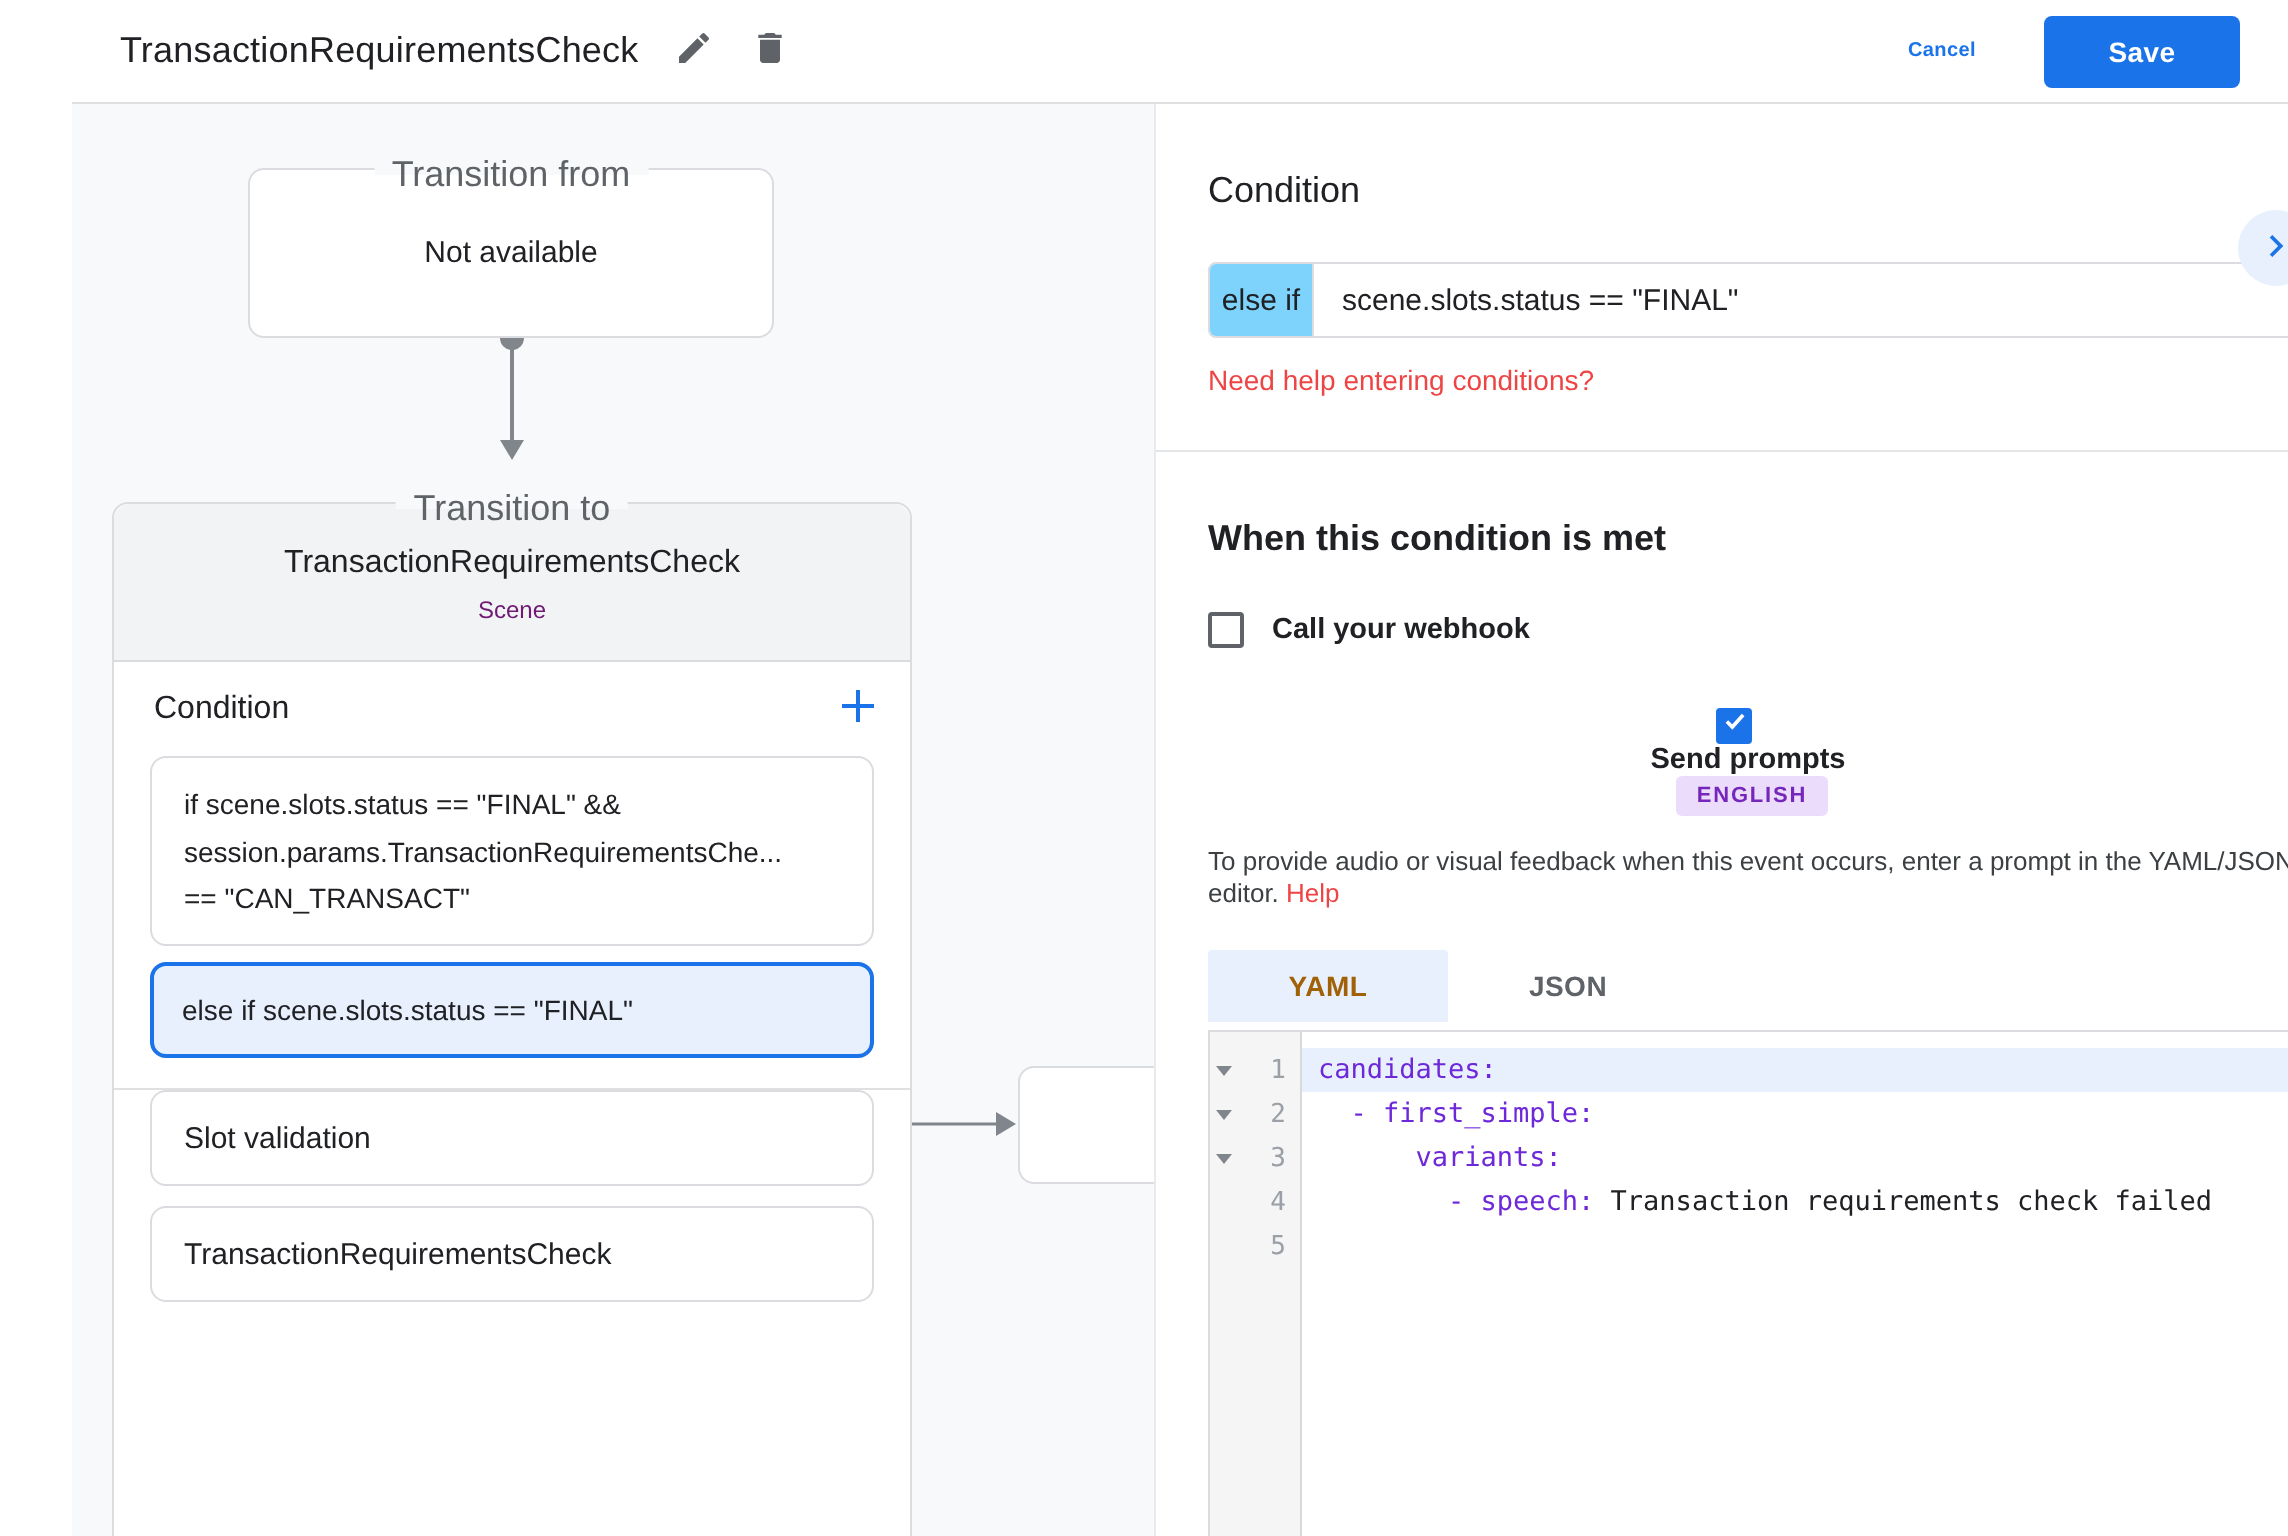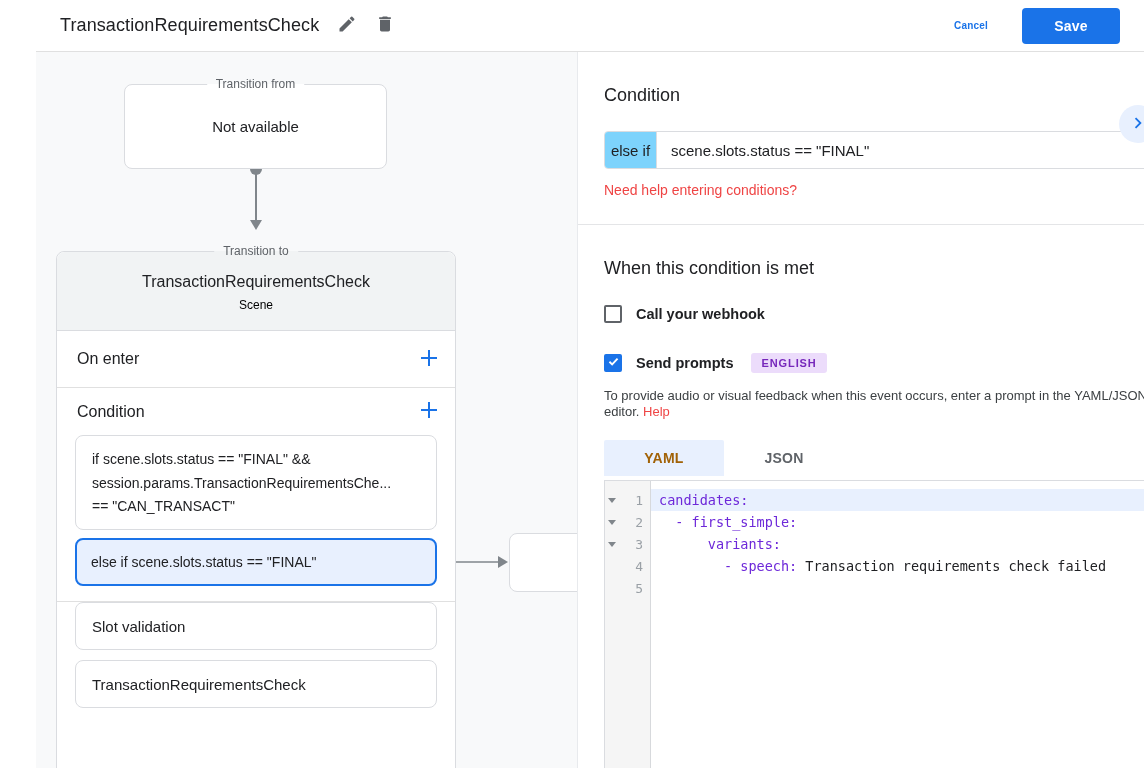--- a/index.html
+++ b/index.html
@@ -29,21 +29,21 @@
     border: none; background: #1a73e8; color: #fff; font-size: 14px; font-weight: bold;
     font-family: inherit; cursor: pointer; width: 98px; height: 36px; border-radius: 4px; letter-spacing: .2px;
   }
   
   .body { display: flex; height: 716px; }
   .canvas { width: 541px; position: relative; background: #f8f9fa; overflow: hidden; flex: none; }
   .panel  { flex: 1; position: relative; background: #fff; border-left: 1px solid #e8eaed; overflow: hidden; }
   
   .legend {
     position: absolute; top: -8px; left: 50%; transform: translateX(-50%);
-    font-size: 12px; color: #5f6368; padding: 0 9px; white-space: nowrap; z-index: 2;
+    font-size: 18px; color: #5f6368; padding: 0 9px; white-space: nowrap; z-index: 2;
   }
   .tfrom {
     position: absolute; left: 88px; top: 32px; width: 263px; height: 85px;
     background: #fff; border: 1px solid #dadce0; border-radius: 8px;
     display: flex; align-items: center; justify-content: center;
   }
   .tfrom .legend { background: linear-gradient(180deg,#f8f9fa 50%,#ffffff 50%); }
   .tfrom-content { font-size: 15px; color: #202124; }
   .connectors { position: absolute; inset: 0; pointer-events: none; }
   .target-box {
@@ -53,21 +53,21 @@
   .tto-card {
     position: absolute; left: 20px; top: 199px; width: 400px; height: 540px;
     background: #fff; border: 1px solid #dadce0; border-radius: 8px 8px 0 0;
   }
   .tto-card > .legend { background: linear-gradient(180deg,#f8f9fa 50%,#f1f3f4 50%); }
   .card-header {
     height: 79px; background: #f1f3f4; border-bottom: 1px solid #dadce0;
     border-radius: 8px 8px 0 0; text-align: center; padding-top: 21px;
   }
   .card-title { font-size: 16px; color: #202124; }
-  .card-subtitle { font-size: 12px; color: #000000; margin-top: 7px; }
+  .card-subtitle { font-size: 12px; color: #701a75; margin-top: 7px; }
   .card-row {
     height: 57px; display: flex; align-items: center; padding: 0 12px 0 20px;
     border-bottom: 1px solid #e0e0e0; font-size: 16px;
   }
   .add-btn {
     margin-left: auto; border: none; background: transparent; cursor: pointer;
     width: 28px; height: 28px; display: flex; align-items: center; justify-content: center;
   }
   .card-section { padding: 0 18px; }
   .card-section.bordered { border-bottom: 1px solid #e0e0e0; padding-bottom: 15px; }
@@ -104,23 +104,23 @@
     width: 52px; flex: none; background: #7dd3fc; border-right: 1px solid #dadce0;
     display: flex; align-items: center; justify-content: center; font-size: 15px; color: #202124;
   }
   .cond-input {
     flex: 1; border: none; outline: none; padding: 0 14px; font-size: 15px;
     color: #202124; font-family: inherit; background: #fff;
   }
   .link { color: #ef4444; text-decoration: none; cursor: pointer; }
   .help-link { display: inline-block; margin-top: 13px; font-size: 14px; }
   .panel-divider { height: 1px; background: #e4e5e7; margin: 25px -14px 0 -26px; }
-  .when-heading { margin-top: 33px; font-size: 18px; font-weight: 400; color: #202124; }
+  .when-heading { margin-top: 33px; font-size: 18px; font-weight: 700; color: #202124; }
   .check-row { display: flex; align-items: center; margin-top: 26px; }
-  .check-row.second { margin-top: 30px; }
+  .check-row.second { margin-top: 30px; flex-direction: column; }
   .checkbox {
     width: 18px; height: 18px; border: 2px solid #5f6368; border-radius: 2px;
     background: #fff; cursor: pointer; flex: none;
   }
   .checkbox.checked {
     border-color: #1a73e8; background: #1a73e8;
     display: flex; align-items: center; justify-content: center;
   }
   .check-label { margin-left: 14px; font-size: 14.5px; font-weight: bold; color: #202124; cursor: pointer; }
   .lang-badge {
@@ -208,31 +208,20 @@
       </div>
 
       <div class="tto-card">
         <span class="legend">Transition to</span>
 
         <div class="card-header">
           <div class="card-title">TransactionRequirementsCheck</div>
           <div class="card-subtitle">Scene</div>
         </div>
 
-        <div class="card-row">
-          <span>On enter</span>
-          <button class="add-btn">
-            <span>
-              <svg width="18" height="18" viewBox="0 0 18 18">
-                  <path fill="#1a73e8" d="M8 1h2v16H8z"></path>
-                  <path fill="#1a73e8" d="M1 8h16v2H1z"></path>
-                </svg>
-            </span>
-          </button>
-        </div>
 
         <div class="card-section bordered">
           <div class="section-head">
             <span>Condition</span>
             <button class="add-btn">
               <span>
                 <svg width="18" height="18" viewBox="0 0 18 18">
                     <path fill="#1a73e8" d="M8 1h2v16H8z"></path>
                     <path fill="#1a73e8" d="M1 8h16v2H1z"></path>
                   </svg>

